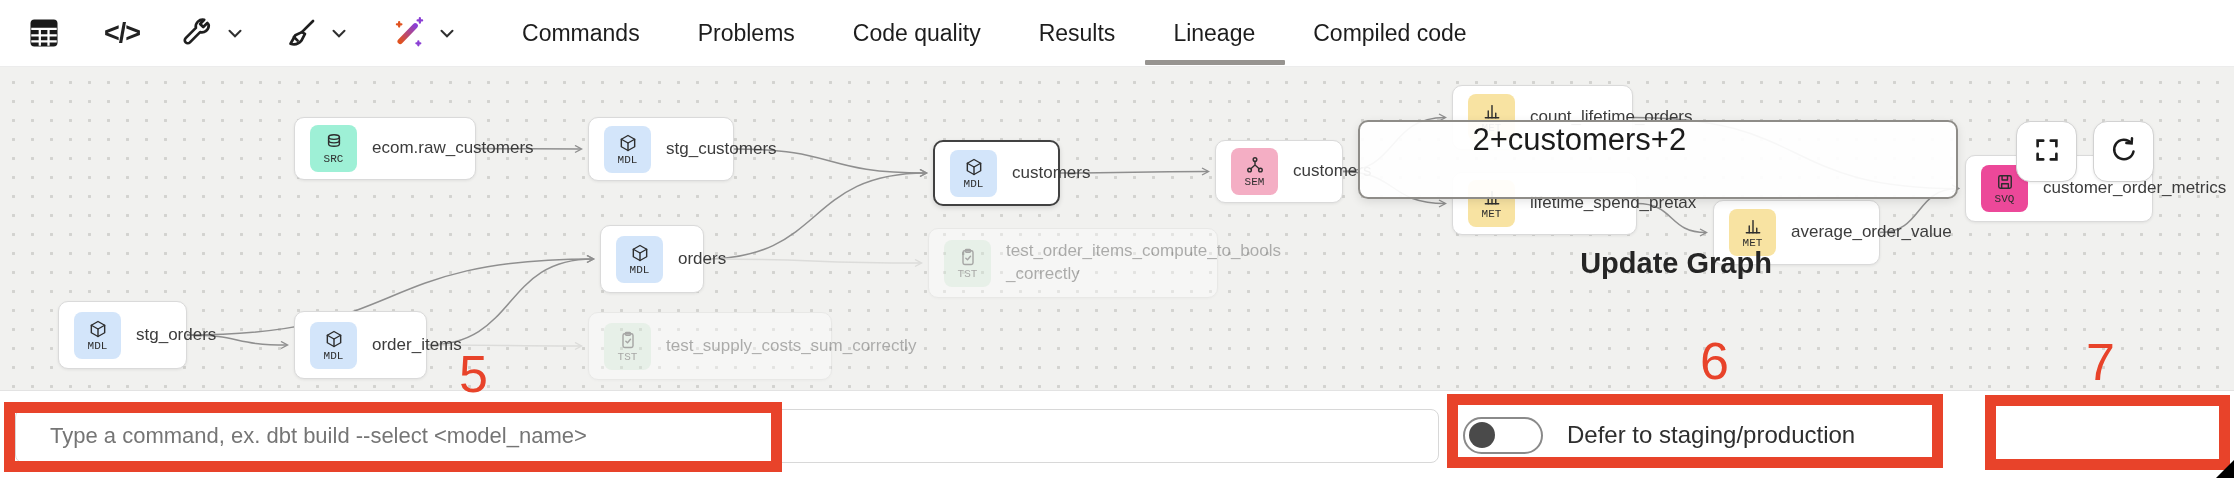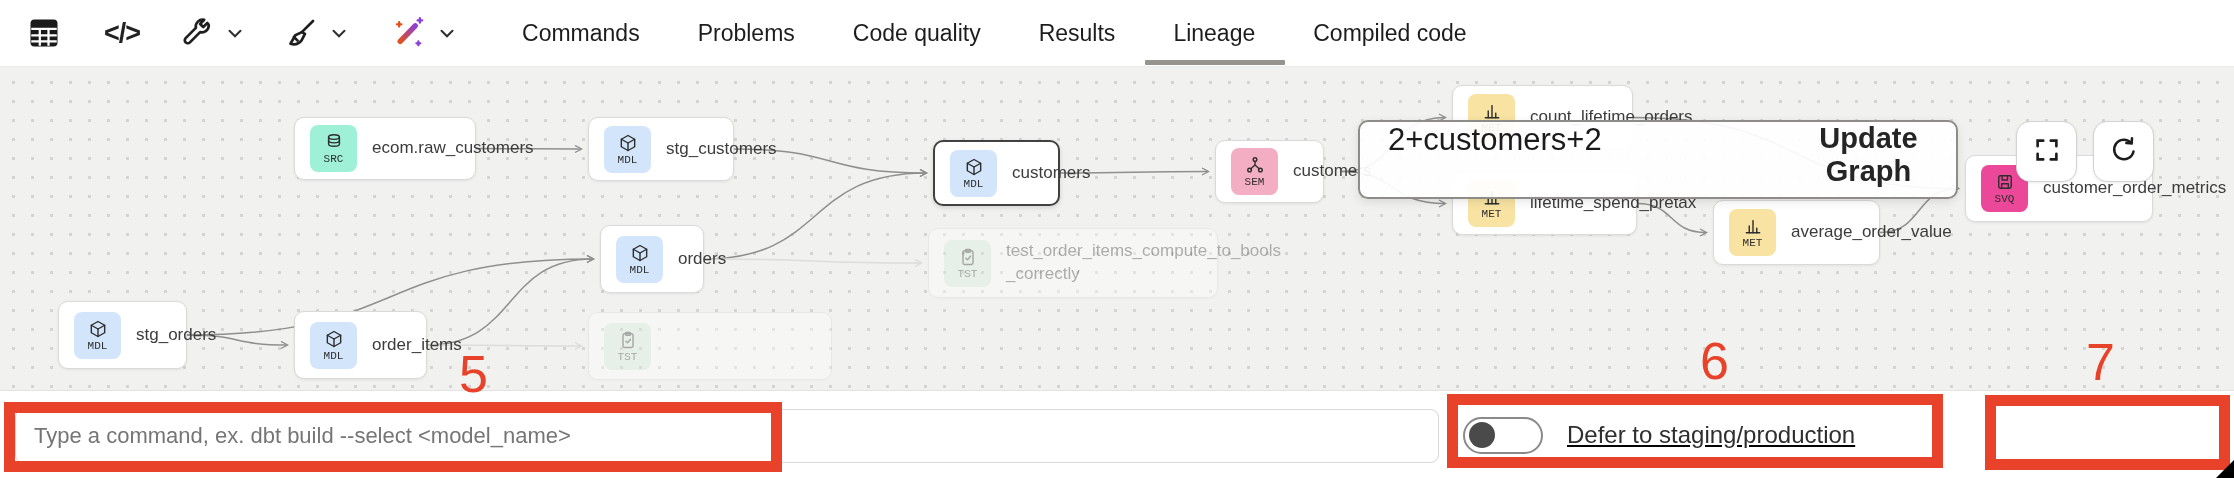--- a/index.html
+++ b/index.html
@@ -61,21 +61,21 @@
   .badge.sem { background:#f4aec4; }
   .badge.met { background:#f8e3a2; }
   .badge.tst { background:#d9efdd; }
   .badge.svq { background:#ec4899; }
   
   .graph-overlay {
     position:absolute; left:1358px; top:53px; width:600px; height:79px;
     background:rgba(255,255,255,.93);
     border:2px solid #8e8c88; border-radius:10px;
     box-shadow:0 3px 10px rgba(0,0,0,.10);
-    display:flex; align-items:flex-start; z-index:6;
+    display:flex; align-items:center; z-index:6;flex-direction:column;
   }
   .graph-overlay input {
     flex:1 1 auto; border:none; outline:none; background:transparent;
     font-family:"Liberation Sans","DejaVu Sans",sans-serif;
     font-size:31px; color:#1b1b1b; padding:0 0 0 28px; min-width:0;
   }
   .overlay-divider { width:2px; background:#8e8c88; }
   .update-graph-btn {
     flex:0 0 211px; display:flex; align-items:center; justify-content:center;
     font-size:29px; font-weight:700; color:#252525; cursor:pointer;
@@ -91,24 +91,24 @@
   }
   
   .bottombar {
     position:absolute; left:0; top:390px; width:2234px; height:88px;
     background:#fff; border-top:1px solid #e3e3e3;
   }
   .command-input {
     position:absolute; left:15px; top:18px; width:1424px; height:54px;
     border:1.5px solid #d8d8d8; border-radius:8px; background:#fff;
     font-family:"Liberation Sans","DejaVu Sans",sans-serif;
-    font-size:22px; color:#2c2c2c; padding:0 18px; outline:none;
+    font-size:22px; color:#2c2c2c; padding:0 34px; outline:none;
   }
   .command-input::placeholder { color:#757575; opacity:1; }
-  .defer-wrap { position:absolute; left:1463px; top:0; height:88px; display:flex; align-items:center; gap:24px;text-decoration:underline; }
+  .defer-wrap { position:absolute; left:1463px; top:0; height:88px; display:flex; align-items:center; gap:24px; }
   .toggle {
     width:80px; height:37px; border:2px solid #8a8a8a; border-radius:19px;
     background:#fff; position:relative; cursor:pointer; flex:0 0 auto;
   }
   .toggle-knob {
     position:absolute; left:4px; top:3.5px; width:26px; height:26px;
     border-radius:50%; background:#4a4a4a;
   }
   .defer-label { font-size:24px; font-weight:500; color:#2e2e2e; white-space:nowrap; }
   
@@ -245,21 +245,21 @@
       <div class="badge mdl">
         <svg width="20" height="20" viewBox="0 0 24 24" fill="none" stroke="#2e2e2e" stroke-width="1.7" stroke-linecap="round" stroke-linejoin="round">
           <path d="M12 3 L20 7.5 V16.5 L12 21 L4 16.5 V7.5 Z"></path>
           <path d="M4 7.5 L12 12 L20 7.5"></path>
           <path d="M12 12 V21"></path>
         </svg>
         <span class="badge-code">MDL</span>
       </div>
       <span class="node-label">customers</span>
     </div>
-    <div class="node" style="left: 1215px; top: 73px; width: 109px; height: 63px;">
+    <div class="node" style="left: 1215px; top: 73px; width: 128px; height: 63px;">
       <div class="badge sem">
         <svg width="20" height="20" viewBox="0 0 24 24" fill="none" stroke="#2e2e2e" stroke-width="1.7" stroke-linecap="round" stroke-linejoin="round">
           <circle cx="12" cy="5.5" r="2.2"></circle>
           <circle cx="5.5" cy="18" r="2.2"></circle>
           <circle cx="18.5" cy="18" r="2.2"></circle>
           <path d="M12 7.7 V12 M12 12 L7 16.4 M12 12 L17 16.4"></path>
         </svg>
         <span class="badge-code">SEM</span>
       </div>
       <span class="node-label">customers</span>
@@ -310,20 +310,21 @@
     </div>
     <div class="node faded" style="left: 588px; top: 245px; width: 244px; height: 68px;">
       <div class="badge tst">
         <svg width="20" height="20" viewBox="0 0 24 24" fill="none" stroke="#2e2e2e" stroke-width="1.7" stroke-linecap="round" stroke-linejoin="round">
           <rect x="6" y="4.5" width="12" height="16.5" rx="2"></rect>
           <rect x="9" y="2.8" width="6" height="3.4" rx="1"></rect>
           <path d="M9.4 13.4 l2 2 l3.6 -4.2"></path>
         </svg>
         <span class="badge-code">TST</span>
       </div>
+      <span class="node-label">test_supply_costs_sum_correctly</span>
     </div>
     <div class="node" style="left: 1452px; top: 18px; width: 181px; height: 65px;">
       <div class="badge met">
         <svg width="20" height="20" viewBox="0 0 24 24" fill="none" stroke="#2e2e2e" stroke-width="1.7" stroke-linecap="round" stroke-linejoin="round">
           <path d="M4 20 H20"></path>
           <path d="M7.5 20 V12"></path>
           <path d="M12 20 V5.5"></path>
           <path d="M16.5 20 V14.5"></path>
         </svg>
         <span class="badge-code">MET</span>

